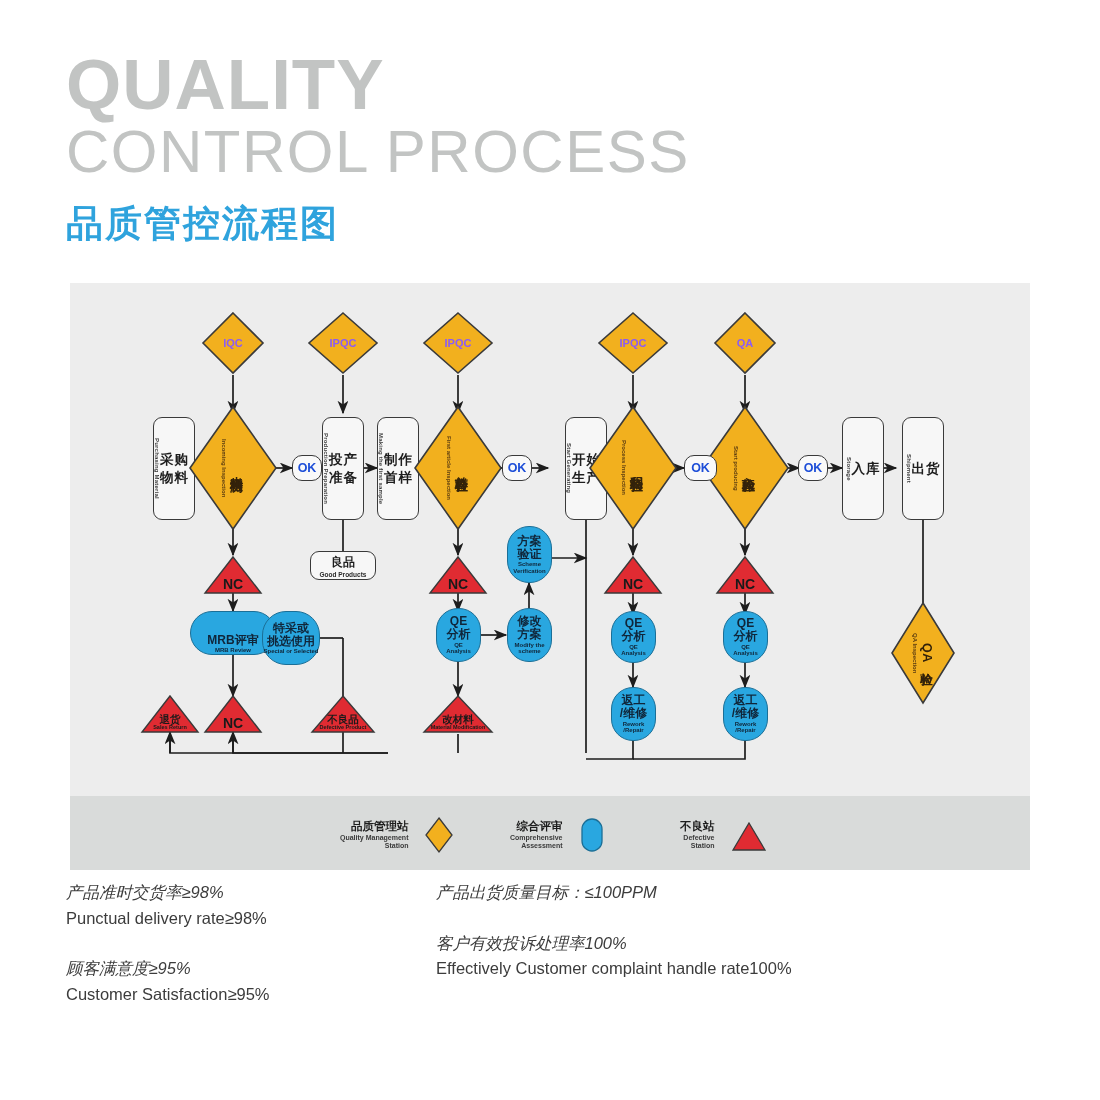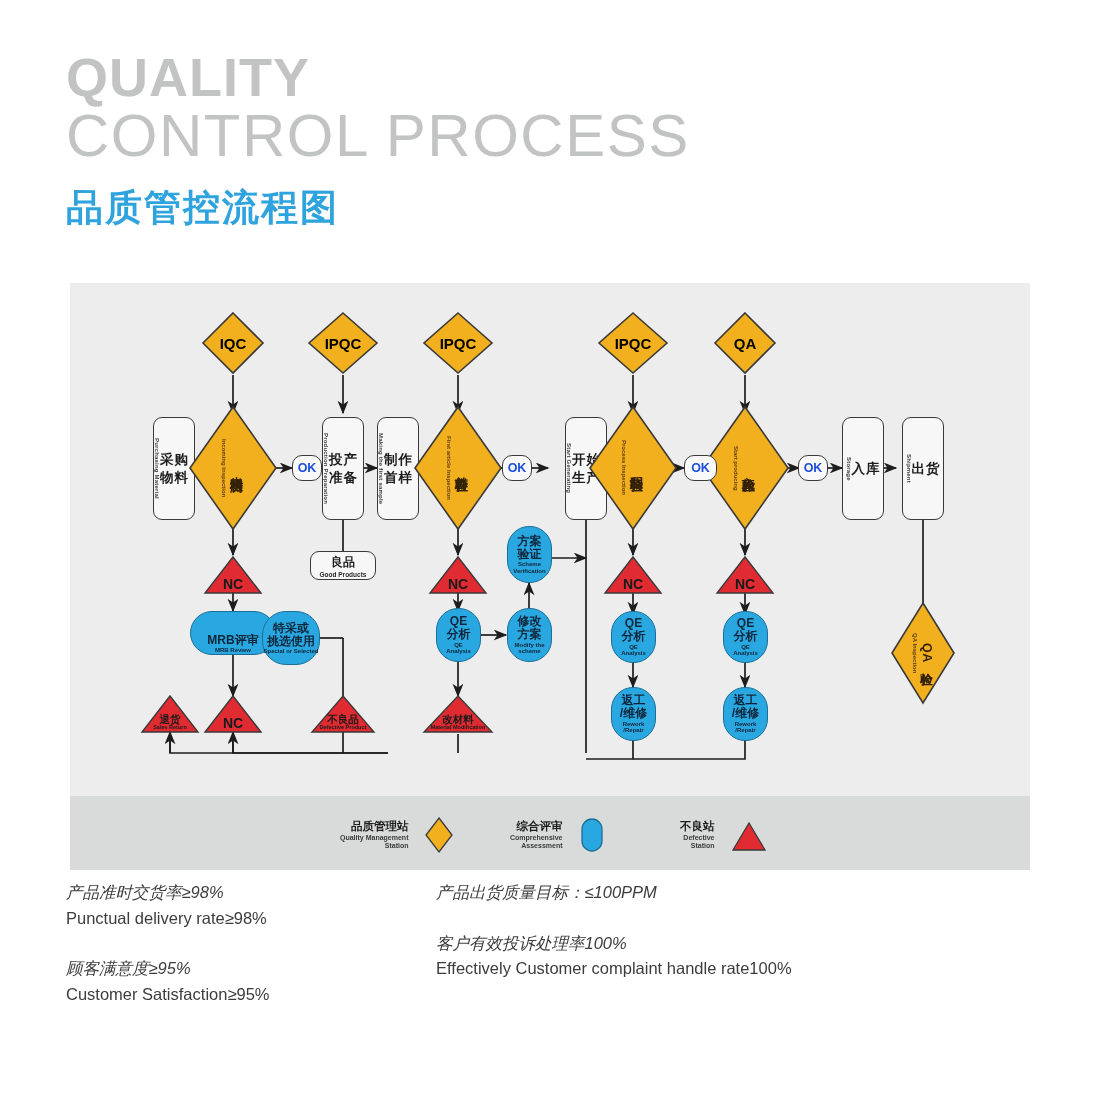--- a/index.html
+++ b/index.html
@@ -3,21 +3,21 @@
 <meta charset="utf-8">
 <style>
   html,body{margin:0;padding:0;}
   body{
     width:1100px;height:1100px;background:#ffffff;
     font-family:"Liberation Sans","DejaVu Sans",sans-serif;
     position:relative;overflow:hidden;
   }
   
   #header{position:absolute;left:66px;top:52px;width:900px;}
-  .t-main{font-size:54px;font-weight:bold;color:#c2c4c3;letter-spacing:1px;line-height:0.93;}
+  .t-main{font-size:71px;font-weight:bold;color:#c2c4c3;letter-spacing:1px;line-height:0.93;}
   .t-sub{font-size:60px;font-weight:normal;color:#c2c4c3;letter-spacing:1.5px;line-height:1.05;margin-top:2px;}
   .t-cn{font-size:37px;font-weight:bold;color:#2fa3dd;letter-spacing:2px;margin-top:16px;}
 
   
   #panel{position:absolute;left:70px;top:283px;width:960px;height:513px;background:#ededed;}
   #legendbar{position:absolute;left:70px;top:796px;width:960px;height:74px;
              background:#d9dbda;}
   #stage{position:absolute;left:0;top:0;width:960px;height:513px;}
   #svgwires{position:absolute;left:0;top:0;width:960px;height:513px;}
 
@@ -37,21 +37,21 @@
   .hen{font-size:6.5px;font-weight:bold;color:#2b2b2b;}
 
   .okbox{background:#f9f9f9;border:1.6px solid #3a3a3a;border-radius:10px;
          font-size:12.5px;font-weight:bold;color:#1d4ed8;}
 
   
   .dia{position:absolute;}
   .dia svg{position:absolute;left:0;top:0;}
   .dia .lab{position:absolute;left:0;top:0;width:100%;height:100%;
             display:flex;align-items:center;justify-content:center;}
-  .dlab{font-size:15px;font-weight:bold;color:#000000;}
+  .dlab{font-size:11px;font-weight:bold;color:#8b5cf6;}
   .dvwrap{display:flex;flex-direction:row-reverse;align-items:center;justify-content:center;}
   .dvzh{writing-mode:vertical-rl;text-orientation:upright;font-size:13px;font-weight:bold;color:#33220a;letter-spacing:1px;}
   .dven{writing-mode:vertical-rl;text-orientation:mixed;font-size:6px;font-weight:bold;color:#5a3b10;}
   .dvlat{writing-mode:vertical-rl;text-orientation:mixed;font-size:12.5px;font-weight:bold;color:#33220a;letter-spacing:.5px;}
 
   
   .tri{position:absolute;}
   .tri svg{position:absolute;left:0;top:0;}
   .tri .lab{position:absolute;left:0;top:0;width:100%;height:100%;
             display:flex;flex-direction:column;align-items:center;justify-content:flex-end;

